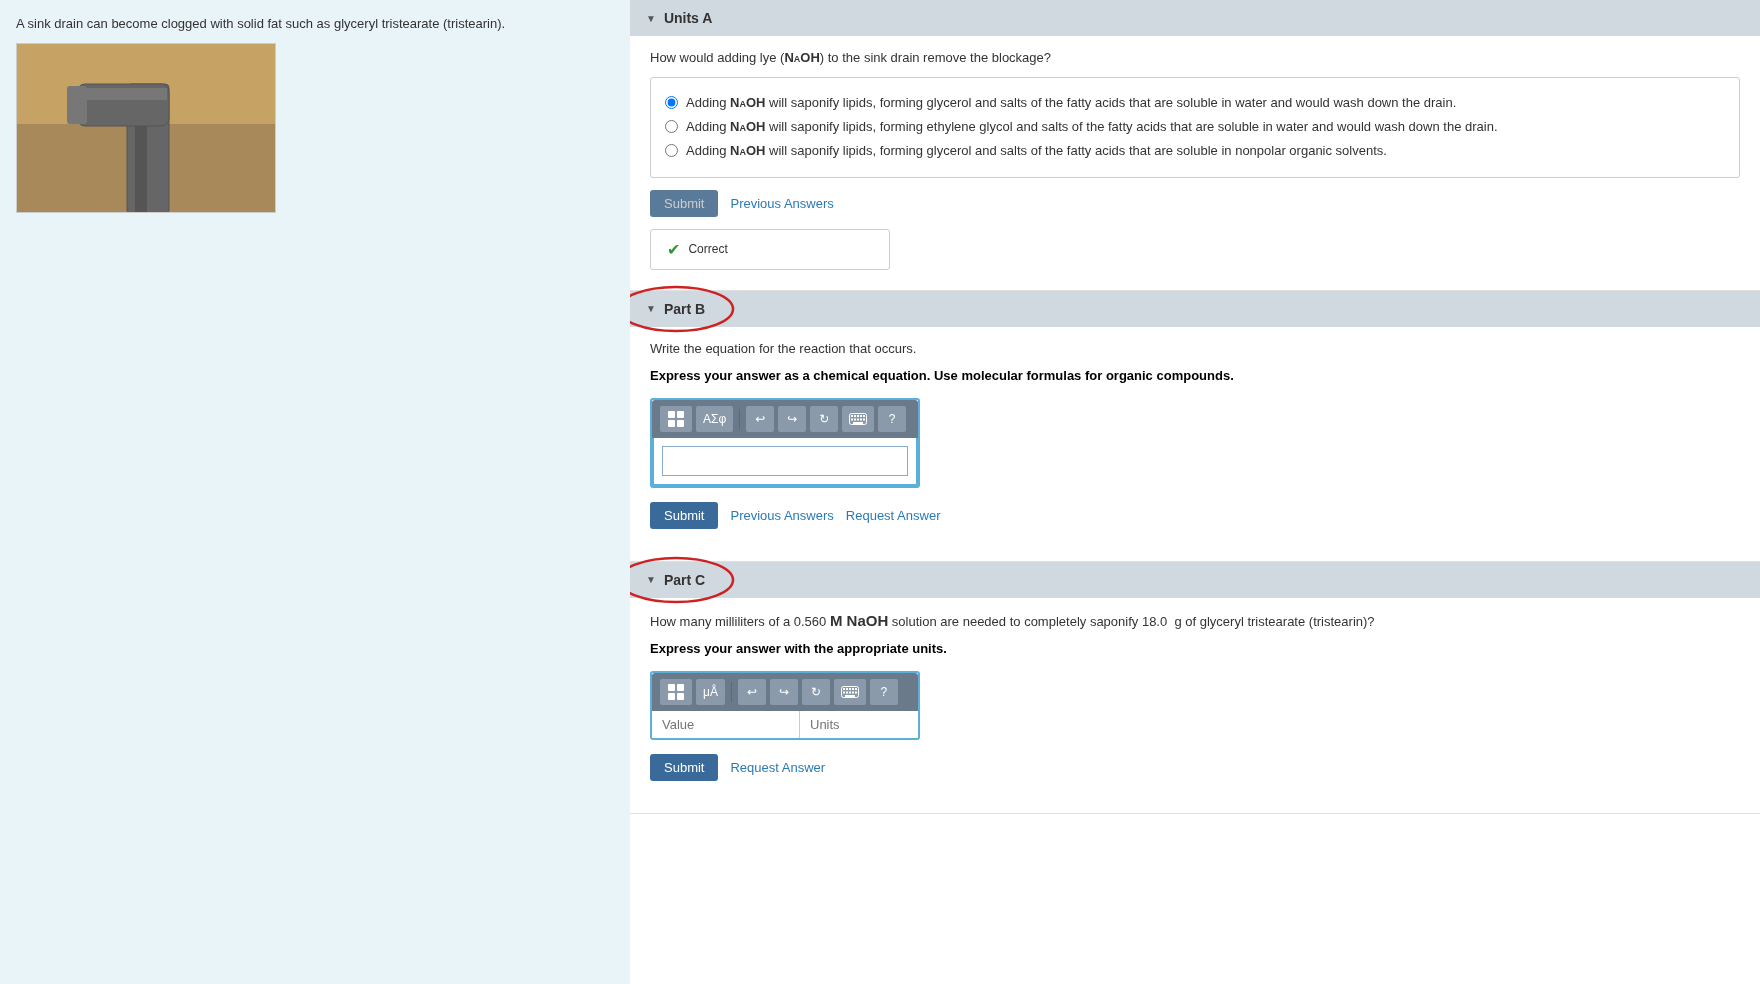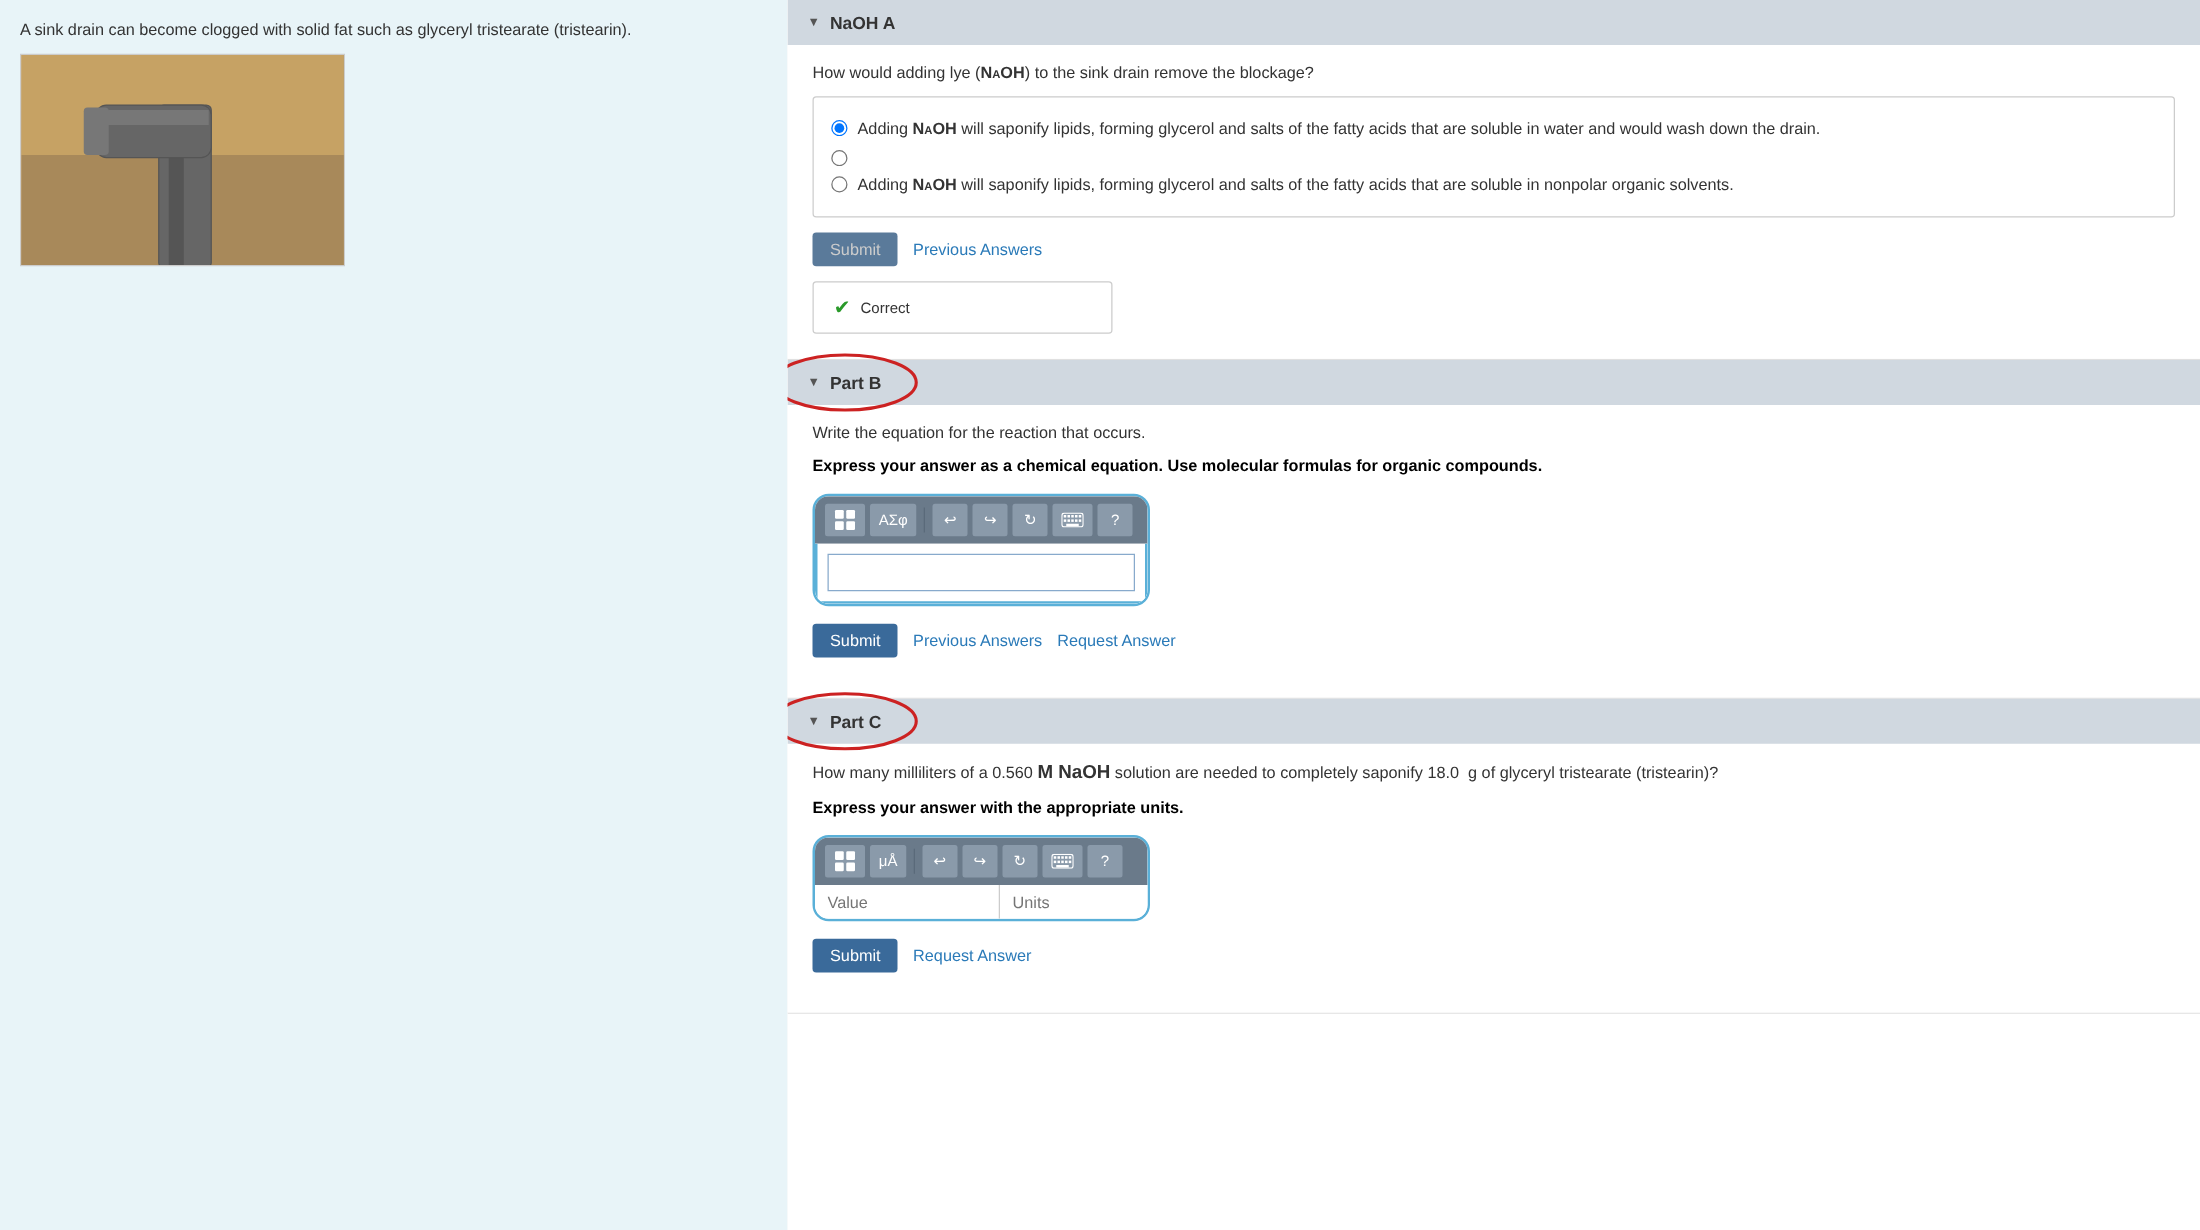--- a/index.html
+++ b/index.html
@@ -188,21 +188,21 @@
       width: 100%;
       border: 1px solid #aad;
       outline: none;
       font-size: 13px;
       padding: 4px;
       min-height: 30px;
       background: #fff;
     }
     .input-container {
       border: 2px solid #5ab0d8;
-      border-radius: 13px;
+      border-radius: 3px;
       overflow: hidden;
       width: 270px;
       margin-bottom: 14px;
     }
 
     .value-units-row {
       display: flex;
       gap: 0;
     }
     .value-input {
@@ -264,35 +264,38 @@
       <rect x="50" y="42" width="20" height="38" rx="3" fill="#777"></rect>
     </svg>
   </div>
 </div>
 
 <div class="right-panel">
 
   <div class="part-section">
     <div class="part-header">
       <span class="chevron">▼</span>
-      <span class="part-label">NaOH A</span>
+      <span class="part-label">Units A</span>
     </div>
     <div class="part-content">
       <p class="question-text">
         How would adding lye (<span style="font-variant:small-caps;font-weight:bold;">NaOH</span>) to the sink drain remove the blockage?
       </p>
       <div class="options-box">
         <div class="option-row">
           <input type="radio" name="partA" checked="" style="">
           <span class="option-text">
             Adding <span style="font-variant:small-caps;font-weight:bold;">NaOH</span> will saponify lipids, forming glycerol and salts of the fatty acids that are soluble in water and would wash down the drain.
           </span>
         </div>
         <div class="option-row">
           <input type="radio" name="partA" style="">
+          <span class="option-text">
+            Adding <span style="font-variant:small-caps;font-weight:bold;">NaOH</span> will saponify lipids, forming ethylene glycol and salts of the fatty acids that are soluble in water and would wash down the drain.
+          </span>
         </div>
         <div class="option-row">
           <input type="radio" name="partA" style="">
           <span class="option-text">
             Adding <span style="font-variant:small-caps;font-weight:bold;">NaOH</span> will saponify lipids, forming glycerol and salts of the fatty acids that are soluble in nonpolar organic solvents.
           </span>
         </div>
       </div>
       <div class="action-row">
         <button class="btn-submit">Submit</button>

